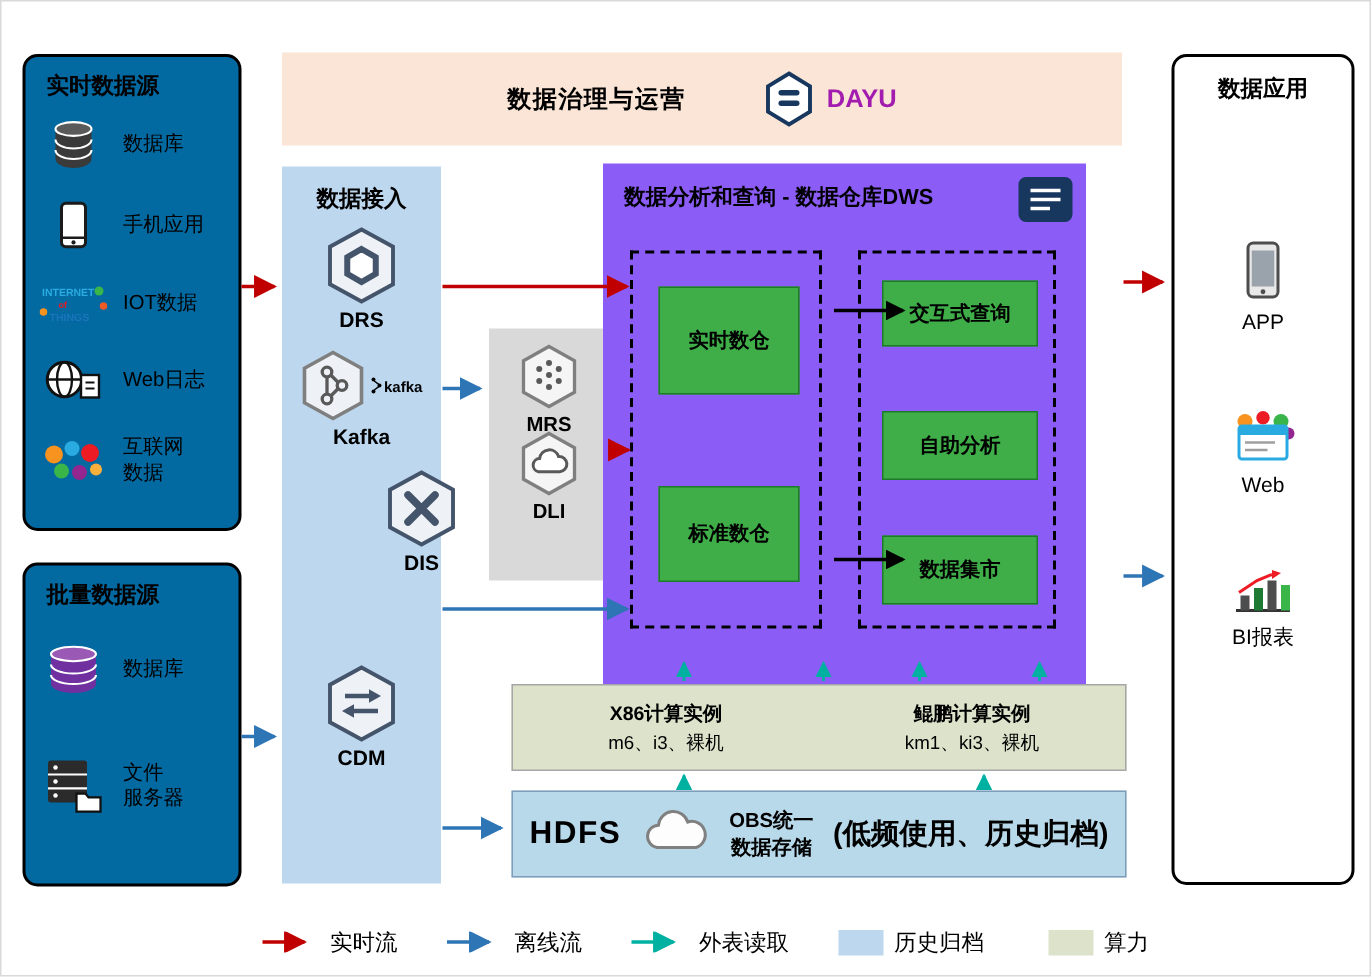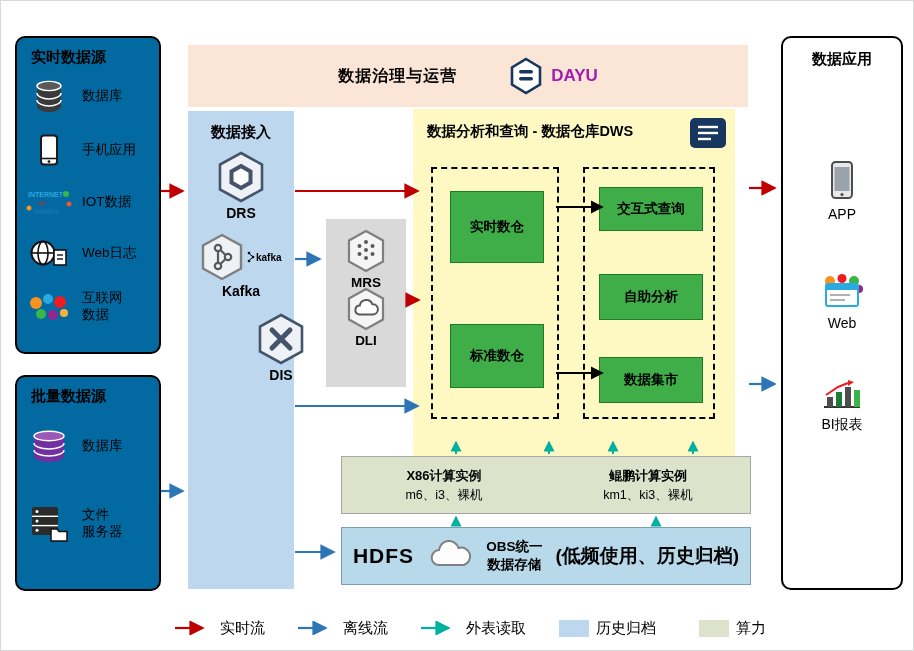--- a/index.html
+++ b/index.html
@@ -1,42 +1,42 @@
 <!DOCTYPE html>
 <html><head>
 <meta charset="utf-8">
 <style>
   * { margin:0; padding:0; box-sizing:border-box; }
   body { font-family:"Liberation Sans", sans-serif; background:#fff; color:#000; }
   .canvas { position:relative; width:914px; height:651px; background:#fff; border:1px solid #d9d9d9; overflow:hidden; }
   .arrows { position:absolute; left:0; top:0; pointer-events:none; z-index:10; }
 
   .banner { position:absolute; left:187px; top:34px; width:560px; height:62px; background:#fbe5d6;
-            display:flex; align-items:center; justify-content:center; gap:52px;margin-top:10px; }
+            display:flex; align-items:center; justify-content:center; gap:52px; }
   .banner-title { font-size:16px; font-weight:bold; letter-spacing:1px; }
   .dayu { display:flex; align-items:center; gap:8px; }
   .dayu-text { font-size:17px; font-weight:bold; color:#a21caf; }
 
   .outline-box { position:absolute; background:#0369a1; border:2px solid #000; border-radius:10px; }
   .box-title { font-size:15px; font-weight:bold; padding:10px 0 0 14px; }
   .box-title-c { font-size:15px; font-weight:bold; text-align:center; padding-top:12px; }
   .src-item { position:absolute; left:6px; right:2px; display:flex; align-items:center; gap:7px; }
   .src-icon { flex:0 0 52px; display:flex; justify-content:center; align-items:center; }
   .src-label { font-size:13.5px; line-height:1.25; white-space:pre-line; }
 
   .access-col { position:absolute; left:187px; top:110px; width:106px; height:478px; background:#bdd7ee; }
   .access-item { position:absolute; left:0; width:100%; display:flex; flex-direction:column; align-items:center; }
   .access-row { display:flex; align-items:center; gap:2px; }
   .access-label { font-weight:bold; font-size:14px; margin-top:2px;text-align:right; }
 
   .gray-box { position:absolute; left:325px; top:218px; width:80px; height:168px; background:#d9d9d9; }
   .gray-item { position:absolute; left:0; width:100%; display:flex; flex-direction:column; align-items:center; }
   .gray-label { font-weight:bold; font-size:13.5px; margin-top:2px; }
 
-  .dws { position:absolute; left:412px; top:108px; width:322px; height:370px; background:#fef9c3; }
+  .dws { position:absolute; left:401px; top:108px; width:322px; height:370px; background:#8b5cf6; }
   .dws-title { position:absolute; top:13px; left:14px; font-size:14.5px; font-weight:bold; }
   .dws-doc { position:absolute; top:8px; right:8px; }
   .dashed { position:absolute; border:2px dashed #000; }
   .dashed-left { left:18px; top:58px; width:128px; height:252px; }
   .dashed-right { left:170px; top:58px; width:132px; height:252px; }
   .green-box { position:absolute; background:#3fae49; border:1px solid #1e7b28; display:flex; align-items:center;
                justify-content:center; font-weight:bold; font-size:13.5px; color:#000; }
 
   .compute-box { position:absolute; left:340px; top:455px; width:410px; height:58px; background:#dde3cb;
                  border:1px solid #a6a6a6; display:flex; z-index:1; }
@@ -242,20 +242,30 @@
       </span>
       <span class="access-label">Kafka</span>
     </div>
     <div class="access-item" style="top:202px;margin-left:40px;">
       <svg width="48" height="52" viewBox="0 0 48 52">
         <polygon points="24,2 45,13.5 45,38.5 24,50 3,38.5 3,13.5" fill="#eef2f6" stroke="#44546a" stroke-width="2.6"></polygon>
         <path d="M15 17 L33 35 M33 17 L15 35" stroke="#44546a" stroke-width="5" stroke-linecap="round" fill="none"></path>
       </svg>
       <span class="access-label">DIS</span>
     </div>
+    <div class="access-item" style="top:332px;">
+      <svg width="48" height="52" viewBox="0 0 48 52">
+        <polygon points="24,2 45,13.5 45,38.5 24,50 3,38.5 3,13.5" fill="#eef2f6" stroke="#44546a" stroke-width="2.6"></polygon>
+        <line x1="13" y1="21" x2="29" y2="21" stroke="#44546a" stroke-width="3"></line>
+        <polygon points="29,16.5 37,21 29,25.5" fill="#44546a"></polygon>
+        <line x1="35" y1="31" x2="19" y2="31" stroke="#44546a" stroke-width="3"></line>
+        <polygon points="19,26.5 11,31 19,35.5" fill="#44546a"></polygon>
+      </svg>
+      <span class="access-label">CDM</span>
+    </div>
   </div>
 
   <div class="gray-box">
     <div class="gray-item" style="top:10px;">
       <svg width="40" height="44" viewBox="0 0 40 44">
         <polygon points="20,2 37,11.5 37,32.5 20,42 3,32.5 3,11.5" fill="#f5f5f5" stroke="#7f7f7f" stroke-width="2.2"></polygon>
         <g fill="#595959">
           <circle cx="20" cy="13" r="2"></circle>
             <circle cx="26.5" cy="17" r="2"></circle>
             <circle cx="26.5" cy="25" r="2"></circle>

